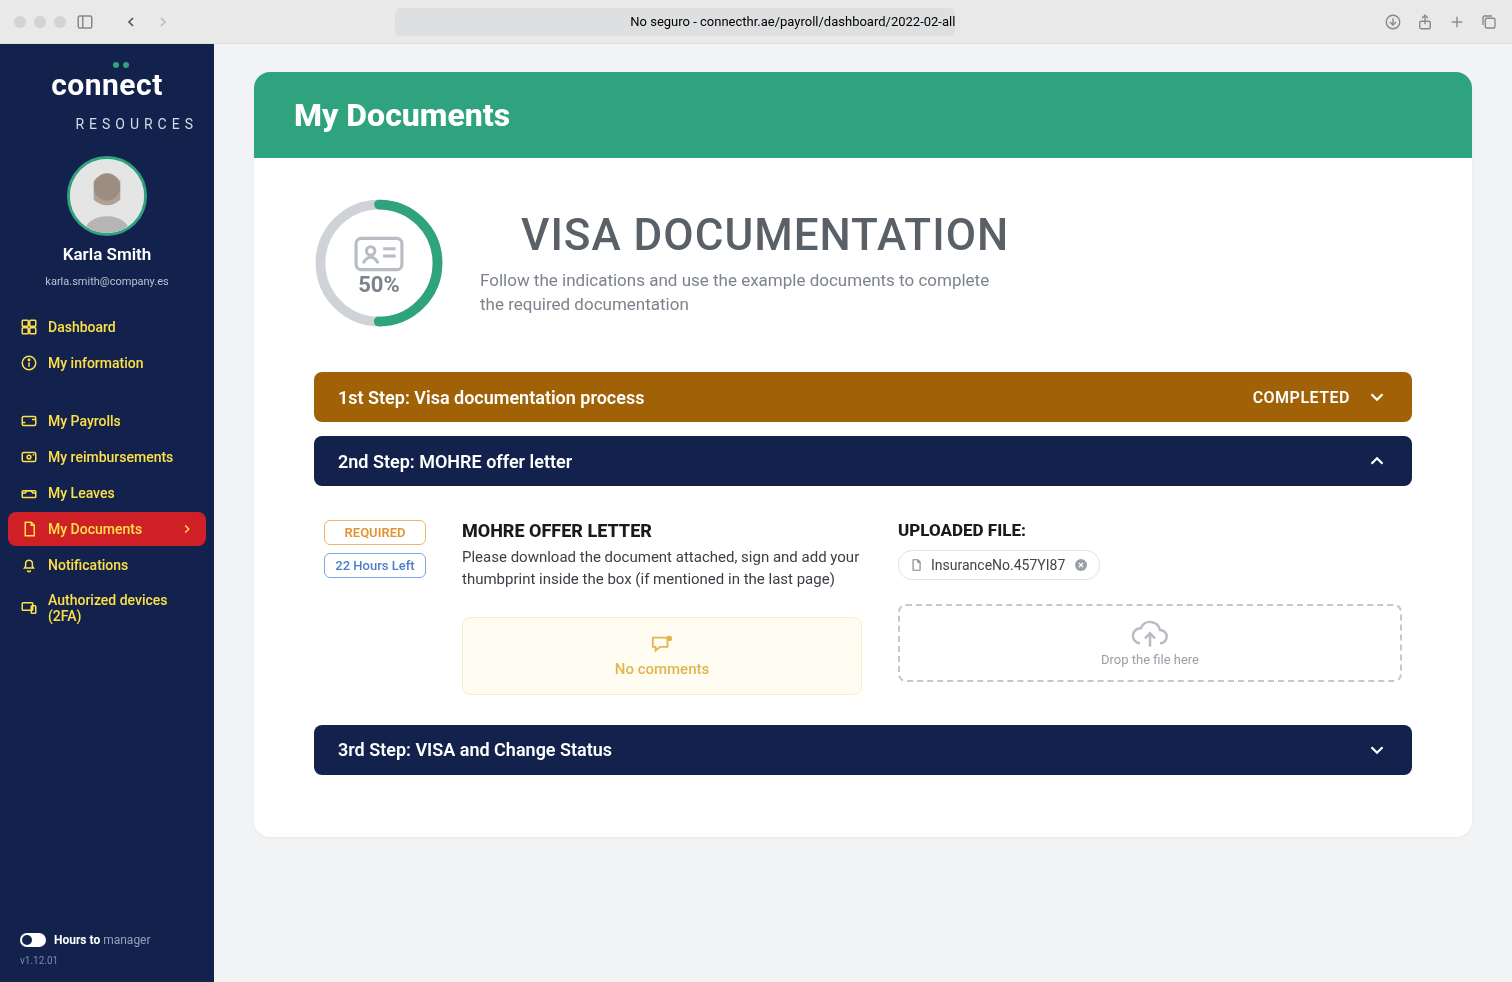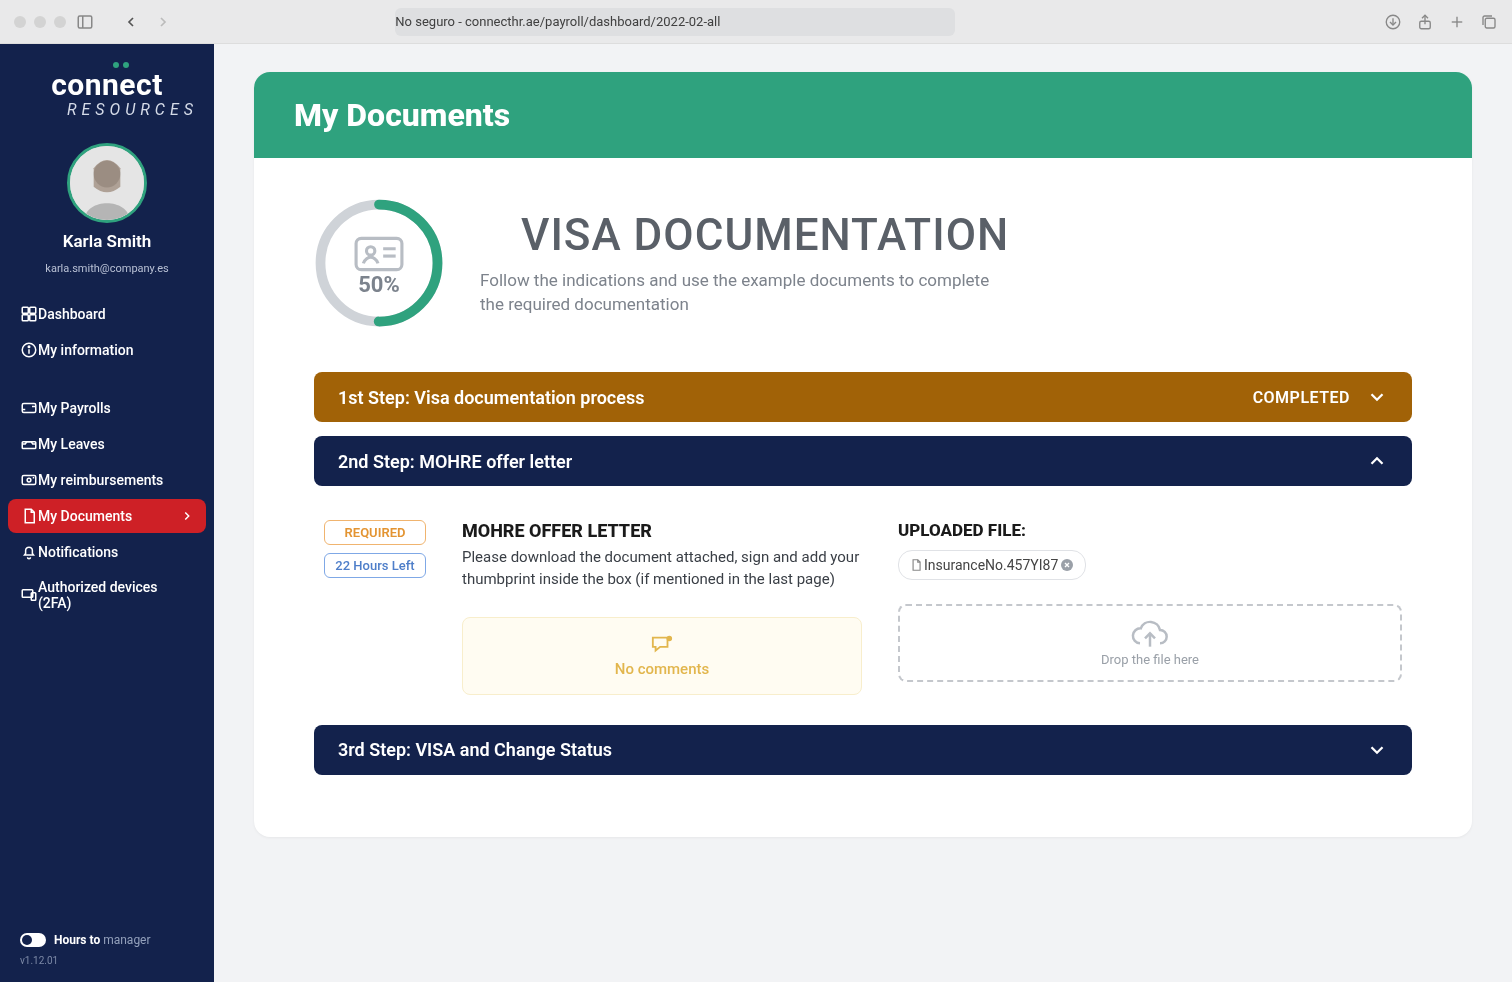--- a/index.html
+++ b/index.html
@@ -6,41 +6,41 @@
   html, body { height: 100%; font-family: -apple-system, BlinkMacSystemFont, "Segoe UI", Roboto, sans-serif; }
   body { display:flex; flex-direction:column; background:#f4f5f7; }
 
   
   .browser-chrome { height:44px; background:#e9e9ea; display:flex; align-items:center; padding:0 14px; gap:10px; border-bottom:1px solid #ddd; }
   .traffic { display:flex; gap:8px; }
   .traffic span { width:12px; height:12px; border-radius:50%; background:#d3d3d3; display:inline-block; }
   .nav-btns { display:flex; gap:6px; margin-left:14px; }
   .nav-btn { width:26px; height:26px; display:flex; align-items:center; justify-content:center; color:#6b6b6b; border-radius:4px; }
   .chrome-icon { width:18px; height:18px; color:#888; }
-  .addr { flex:0 0 560px; margin:12px auto; background:#dedfe1; border-radius:6px; height:28px; display:flex; align-items:center; justify-content:flex-start; color:#404040; font-size:13px; }
+  .addr { flex:0 0 560px; margin:12px auto; background:#dedfe1; border-radius:6px; height:28px; display:flex; align-items:center; justify-content:flex-end; color:#000000; font-size:13px; }
   .chrome-right { display:flex; gap:14px; margin-left:auto; }
 
   .app { flex:1; display:flex; min-height:0; }
 
   
   .sidebar { width:214px; background:#13224c; color:#fff; display:flex; flex-direction:column; padding:26px 8px 10px; }
   .logo { text-align:center; margin-bottom:14px; padding:0 6px; }
   .logo-main { font-size:30px; font-weight:700; letter-spacing:0.5px; color:#fff; line-height:1; position:relative; display:inline-block; }
-  .logo-sub { font-size:16px; letter-spacing:5px; color:#d5dbe8; margin-top:0; text-align:right; padding-right:2px;font-style:italic; }
+  .logo-sub { font-size:14px; letter-spacing:5px; color:#d5dbe8; margin-top:16px; text-align:right; padding-right:2px; }
   .logo-dots { position:absolute; left:62px; top:-8px; display:flex; gap:4px; }
   .logo-dots span { width:6px; height:6px; border-radius:50%; background:#2fa27e; display:inline-block; }
 
   .profile { text-align:center; margin-top:10px; margin-bottom:16px; }
   .avatar { width:80px; height:80px; border-radius:50%; margin:0 auto 8px; border:3px solid #2fa27e; display:flex; align-items:center; justify-content:center; overflow:hidden; background:#d9d9d9; }
   .avatar svg { width:100%; height:100%; }
   .profile-name { font-size:17px; font-weight:600; margin-top:4px; }
   .profile-email { font-size:11px; color:#b8c0d4; margin-top:11px; }
 
   .menu { margin-top:6px; display:flex; flex-direction:column; gap:2px; }
-  .menu-item { display:flex; align-items:center; padding:8px 12px; border-radius:8px; font-size:14px; font-weight:500; cursor:pointer; color:#ffffff; }
+  .menu-item { display:flex; align-items:center; gap:10px; padding:8px 12px; border-radius:8px; font-size:14px; font-weight:500; cursor:pointer; color:#fde047; }
   .menu-item.active { background:#ce2026; }
   .menu-item .m-icon { width:18px; height:18px; flex-shrink:0; }
   .menu-item .chev { margin-left:auto; width:14px; height:14px; }
   .menu-gap { height:20px; }
 
   .sidebar-footer { margin-top:auto; padding:6px 12px; }
   .switch-row { display:flex; align-items:center; gap:8px; font-size:12px; }
   .toggle { width:26px; height:14px; background:#fff; border-radius:10px; position:relative; }
   .toggle::after { content:''; position:absolute; left:2px; top:2px; width:10px; height:10px; border-radius:50%; background:#13224c; }
   .switch-label b { font-weight:700; }
@@ -78,21 +78,21 @@
   .col-info { flex:1; max-width:400px; }
   .doc-title { font-size:18px; font-weight:800; color:#1a1a1a; margin-bottom:6px; }
   .doc-desc { font-size:15px; color:#3a3f46; line-height:1.45; }
 
   .comments-box { margin-top:26px; border:1px solid #f8eecc; background:#fffcf2; border-radius:8px; height:78px; display:flex; flex-direction:column; align-items:center; justify-content:center; gap:4px; color:#e2b64d; }
   .comments-box svg { width:26px; height:22px; }
   .comments-box span { font-size:15px; font-weight:500; }
 
   .col-upload { flex:1; }
   .upload-label { font-size:17px; font-weight:800; color:#1a1a1a; margin-bottom:10px; }
-  .file-chip { display:inline-flex; align-items:center; gap:1px; border:1px solid #e0e2e6; border-radius:14px; padding:6px 10px; font-size:14px; color:#444; }
+  .file-chip { display:inline-flex; align-items:center; gap:8px; border:1px solid #e0e2e6; border-radius:14px; padding:6px 10px; font-size:14px; color:#444; }
   .file-chip .del { width:16px; height:16px; color:#888; cursor:pointer; }
   .dropzone { margin-top:24px; border:2.5px dashed #c4c7cc; border-radius:8px; height:78px; display:flex; flex-direction:column; align-items:center; justify-content:center; color:#9aa0a8; gap:2px; }
   .dropzone svg { width:40px; height:30px; }
   .dropzone span { font-size:13px; }
 
 </style>
 </head>
 <body>
 
 <div class="browser-chrome">
@@ -191,32 +191,32 @@
       <div class="menu-item">
         <svg class="m-icon" viewBox="0 0 24 24" fill="none" stroke="currentColor" stroke-width="2">
             <rect x="3" y="6" width="18" height="12" rx="2"></rect>
             <polyline points="16 10 20 10"></polyline>
             <polyline points="7 14 3 14"></polyline>
           </svg>
         <span>My Payrolls</span>
       </div>
       <div class="menu-item">
         <svg class="m-icon" viewBox="0 0 24 24" fill="none" stroke="currentColor" stroke-width="2">
-            <rect x="3" y="9" width="18" height="9" rx="1"></rect>
-            <path d="M3 12h4l2-3h6l2 3h4"></path>
-          </svg>
-        <span>My Leaves</span>
-      </div>
-      <div class="menu-item">
-        <svg class="m-icon" viewBox="0 0 24 24" fill="none" stroke="currentColor" stroke-width="2">
             <rect x="3" y="6" width="18" height="12" rx="2"></rect>
             <circle cx="12" cy="12" r="2.5"></circle>
             <line x1="17" y1="9" x2="19" y2="9"></line>
           </svg>
         <span>My reimbursements</span>
+      </div>
+      <div class="menu-item">
+        <svg class="m-icon" viewBox="0 0 24 24" fill="none" stroke="currentColor" stroke-width="2">
+            <rect x="3" y="9" width="18" height="9" rx="1"></rect>
+            <path d="M3 12h4l2-3h6l2 3h4"></path>
+          </svg>
+        <span>My Leaves</span>
       </div>
       <div class="menu-item active">
         <svg class="m-icon" viewBox="0 0 24 24" fill="none" stroke="currentColor" stroke-width="2">
             <path d="M7 3h8l4 4v14H7z"></path>
             <polyline points="15 3 15 7 19 7"></polyline>
           </svg>
         <span>My Documents</span>
         <svg class="chev" viewBox="0 0 24 24" fill="none" stroke="currentColor" stroke-width="2.5">
             <polyline points="9 6 15 12 9 18"></polyline>
           </svg>

